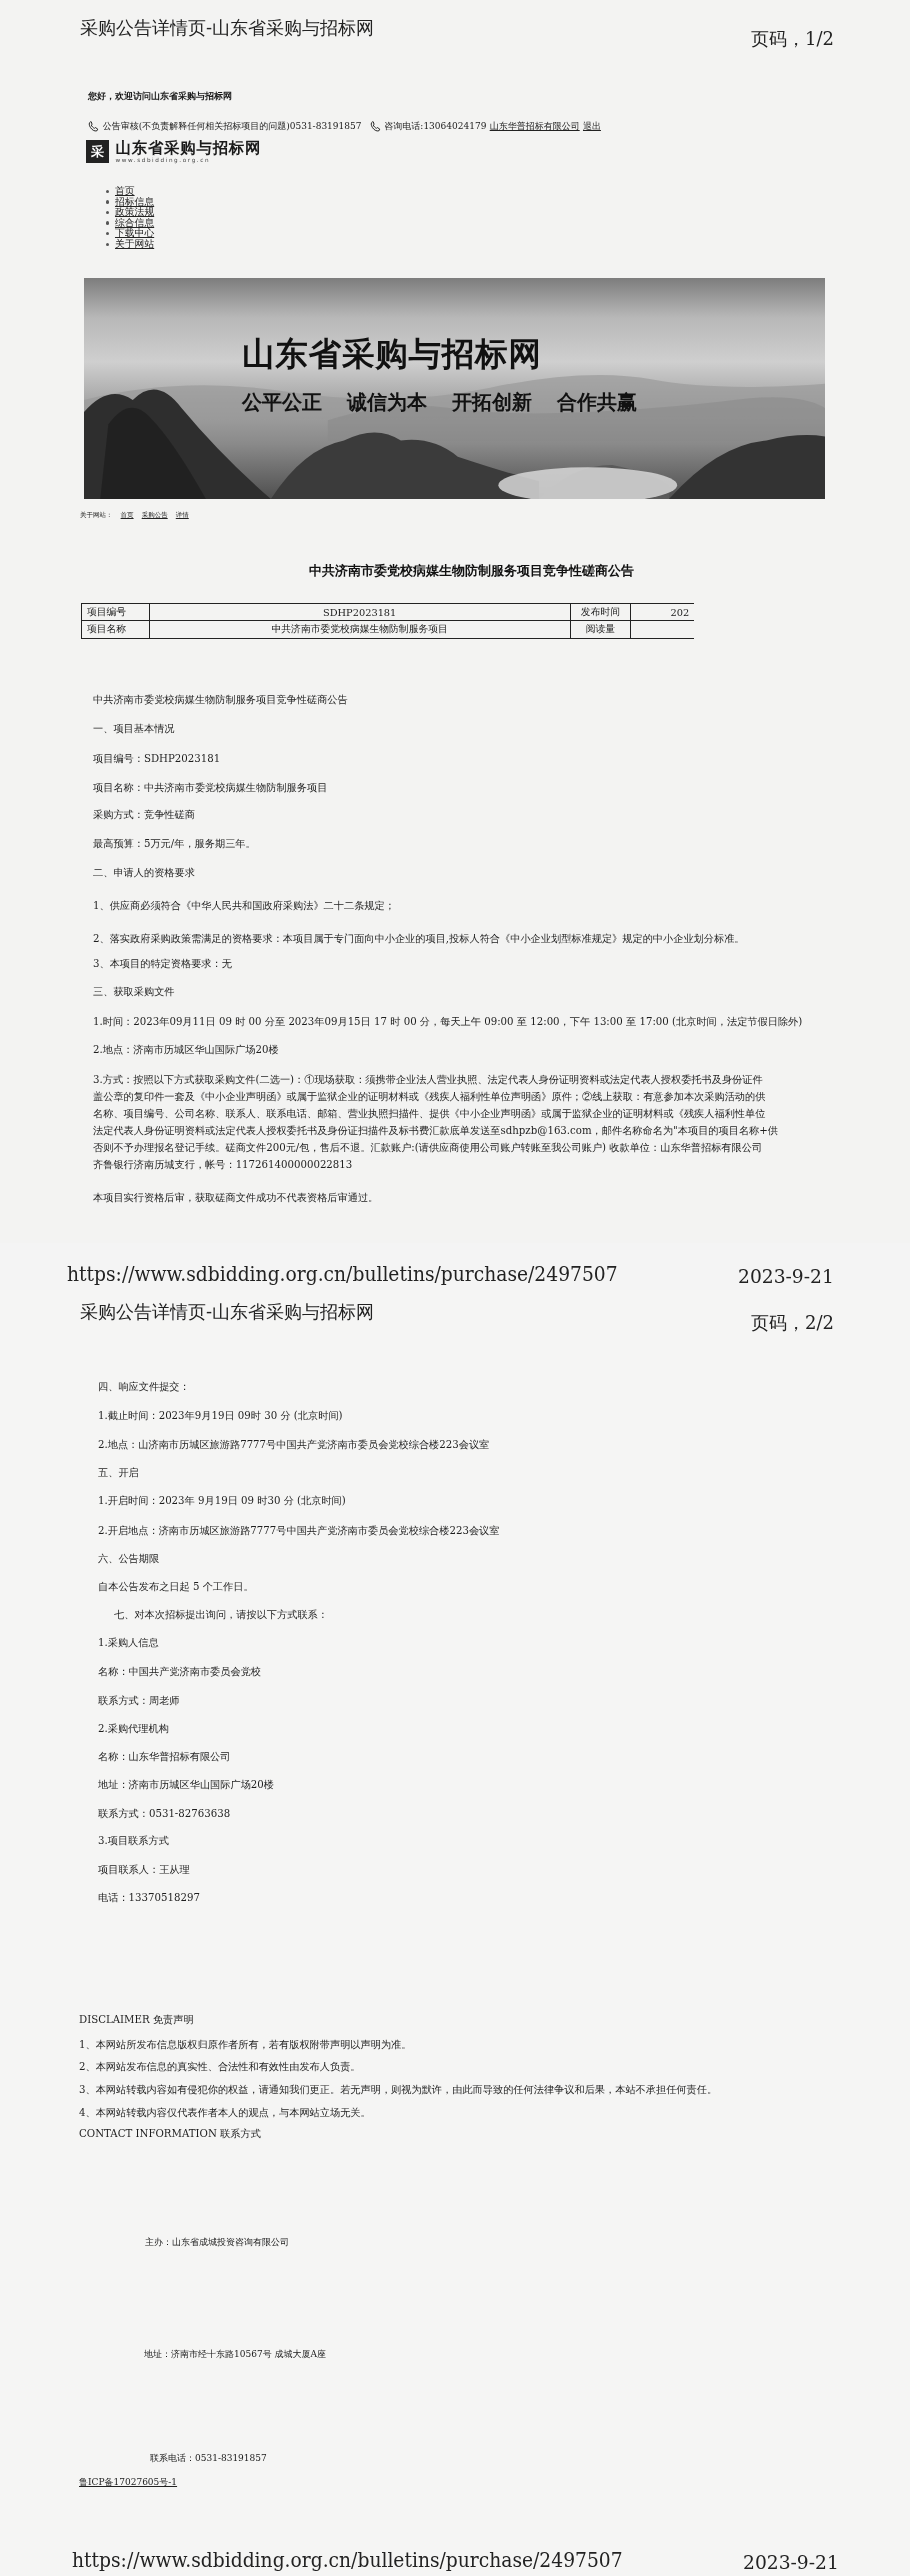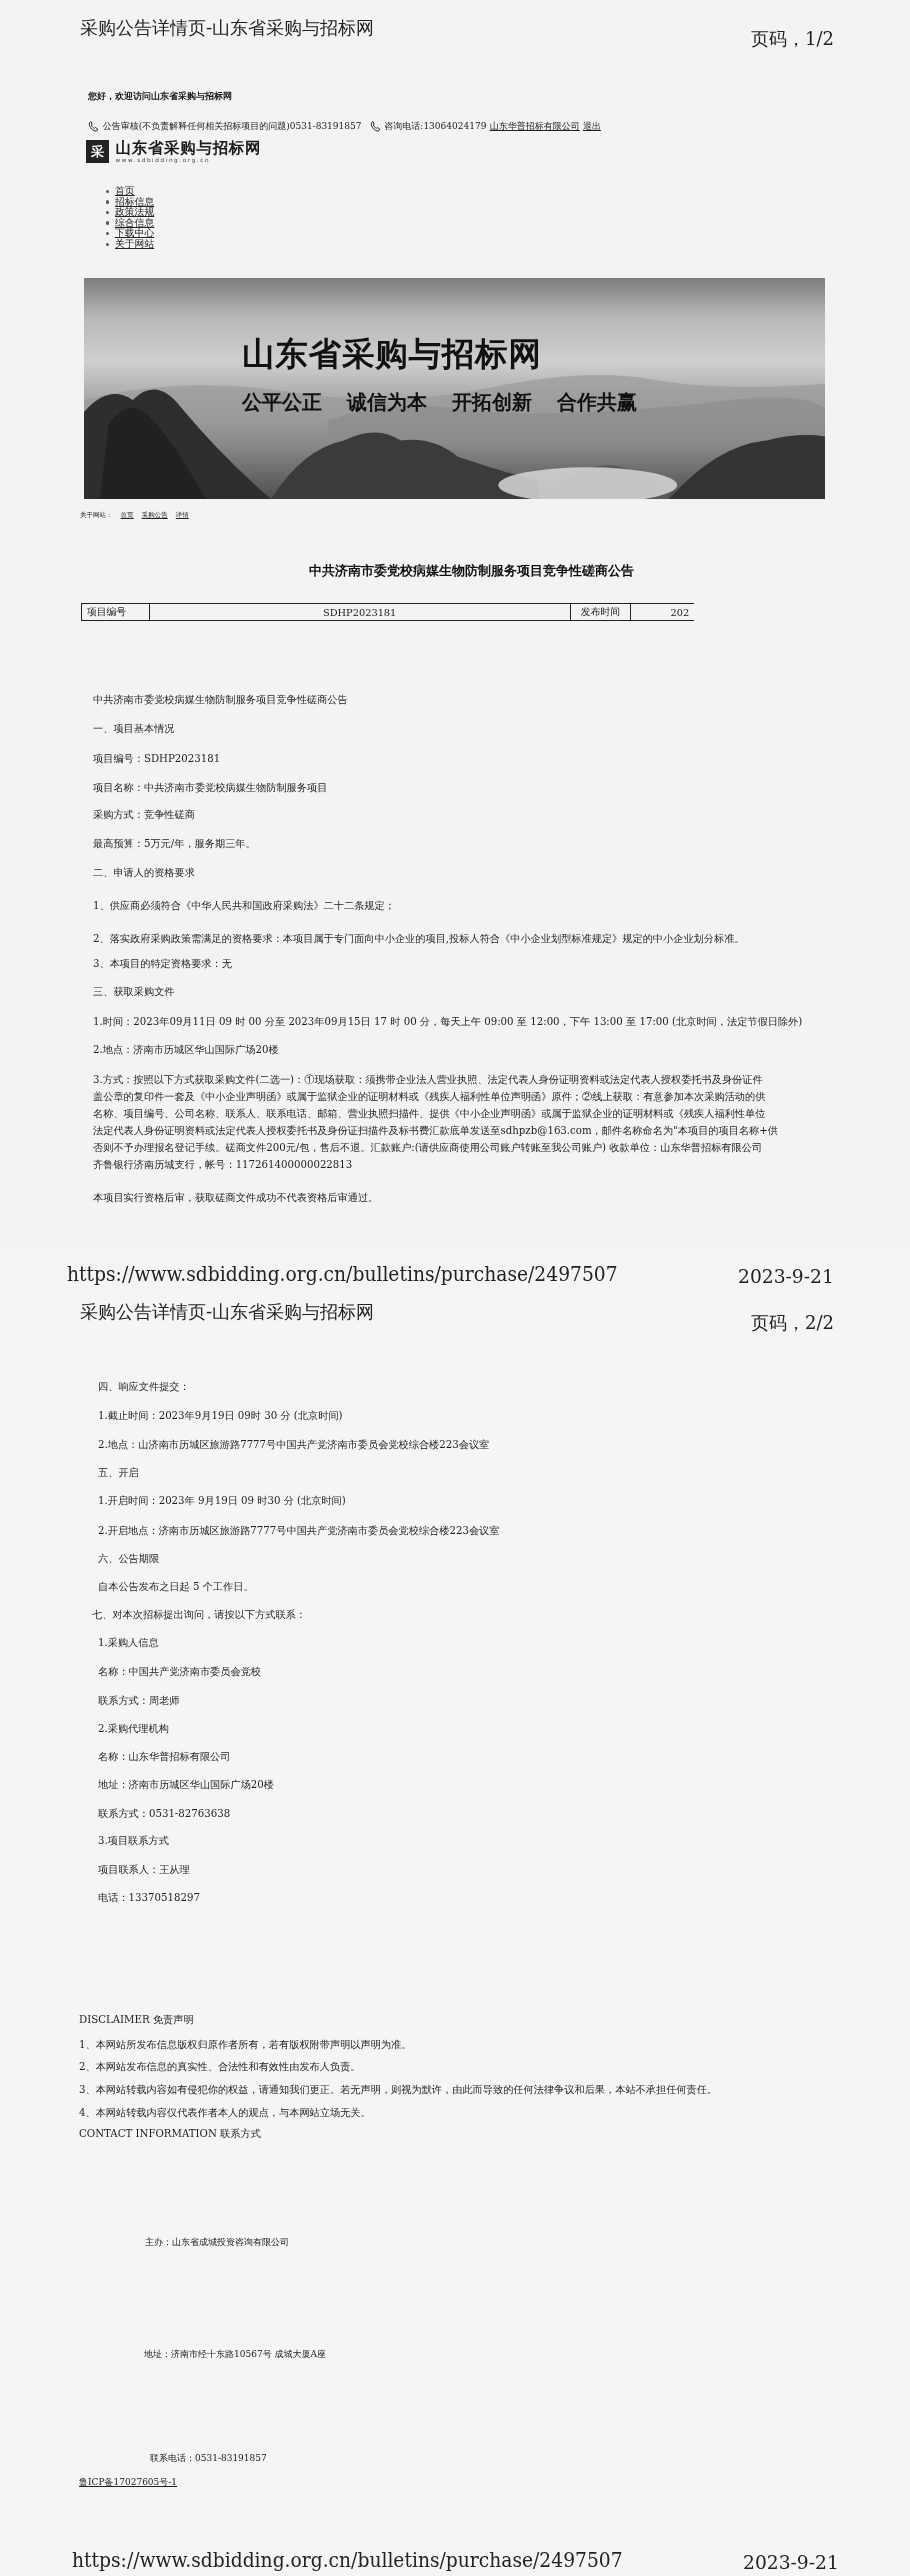--- a/index.html
+++ b/index.html
@@ -132,20 +132,26 @@
 
   <div class="abs ann-title" style="left:309px; top:562px;">中共济南市委党校病媒生物防制服务项目竞争性磋商公告</div>
 
   <table class="info">
     <tbody>
         <tr>
       <td style="width:57px;">项目编号</td>
       <td style="width:410px; text-align:center;">SDHP2023181</td>
       <td style="width:50px; text-align:center;">发布时间</td>
       <td style="width:53px; text-align:right; border-right:none;">202</td>
+    </tr>
+    <tr>
+      <td>项目名称</td>
+      <td style="text-align:center;">中共济南市委党校病媒生物防制服务项目</td>
+      <td style="text-align:center;">阅读量</td>
+      <td style="border-right:none;"></td>
     </tr>
   </tbody>
     </table>
 
   <div class="abs section-text" style="left:93px; top:693px;">中共济南市委党校病媒生物防制服务项目竞争性磋商公告</div>
   <div class="abs section-text" style="left:93px; top:722px;">一、项目基本情况</div>
   <div class="abs section-text" style="left:93px; top:752px;">项目编号：SDHP2023181</div>
   <div class="abs section-text" style="left:93px; top:781px;">项目名称：中共济南市委党校病媒生物防制服务项目</div>
   <div class="abs section-text" style="left:93px; top:808px;">采购方式：竞争性磋商</div>
   <div class="abs section-text" style="left:93px; top:837px;">最高预算：5万元/年，服务期三年。</div>
@@ -173,21 +179,21 @@
   <div class="abs hdr-page" style="left:751px; top:9.8px;">页码，2/2</div>
 
   <div class="abs section-text" style="left:98px; top:90px;">四、响应文件提交：</div>
   <div class="abs section-text" style="left:98px; top:119px;">1.截止时间：2023年9月19日 09时 30 分 (北京时间)</div>
   <div class="abs section-text" style="left:98px; top:148px;">2.地点：山济南市历城区旅游路7777号中国共产党济南市委员会党校综合楼223会议室</div>
   <div class="abs section-text" style="left:98px; top:176px;">五、开启</div>
   <div class="abs section-text" style="left:98px; top:204px;">1.开启时间：2023年 9月19日 09 时30 分 (北京时间)</div>
   <div class="abs section-text" style="left:98px; top:234px;">2.开启地点：济南市历城区旅游路7777号中国共产党济南市委员会党校综合楼223会议室</div>
   <div class="abs section-text" style="left:98px; top:262px;">六、公告期限</div>
   <div class="abs section-text" style="left:98px; top:290px;">自本公告发布之日起 5 个工作日。</div>
-  <div class="abs section-text" style="left:92px; top:318px;">七、对本次招标提出询问，请按以下方式联系：</div>
+  <div class="abs section-text" style="left:114px; top:318px;">七、对本次招标提出询问，请按以下方式联系：</div>
   <div class="abs section-text" style="left:98px; top:346px;">1.采购人信息</div>
   <div class="abs section-text" style="left:98px; top:375px;">名称：中国共产党济南市委员会党校</div>
   <div class="abs section-text" style="left:98px; top:404px;text-align:right;">联系方式：周老师</div>
   <div class="abs section-text" style="left:98px; top:432px;">2.采购代理机构</div>
   <div class="abs section-text" style="left:98px; top:460px;">名称：山东华普招标有限公司</div>
   <div class="abs section-text" style="left:98px; top:488px;">地址：济南市历城区华山国际广场20楼</div>
   <div class="abs section-text" style="left:98px; top:517px;">联系方式：0531-82763638</div>
   <div class="abs section-text" style="left:98px; top:544px;">3.项目联系方式</div>
   <div class="abs section-text" style="left:98px; top:573px;">项目联系人：王从理</div>
   <div class="abs section-text" style="left:98px; top:601px;">电话：13370518297</div>

